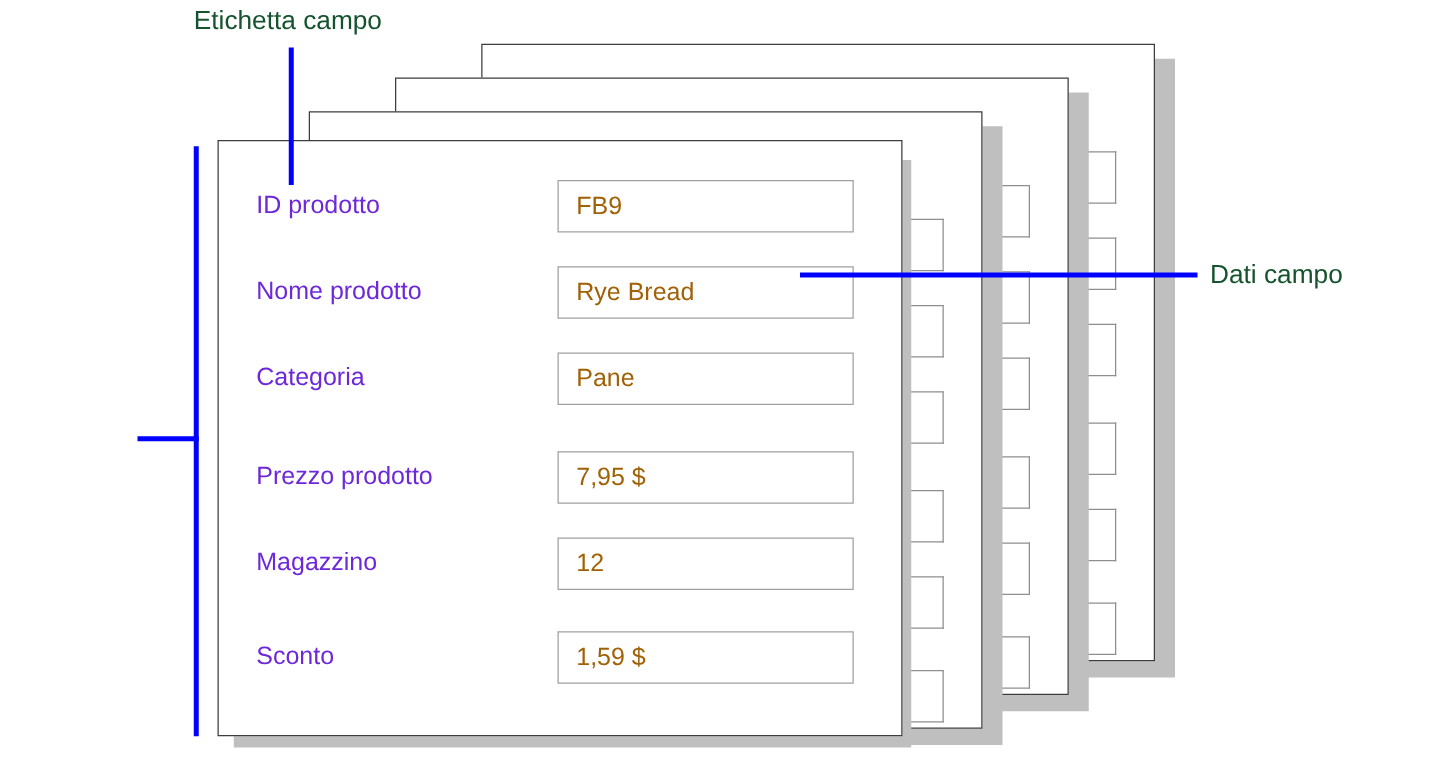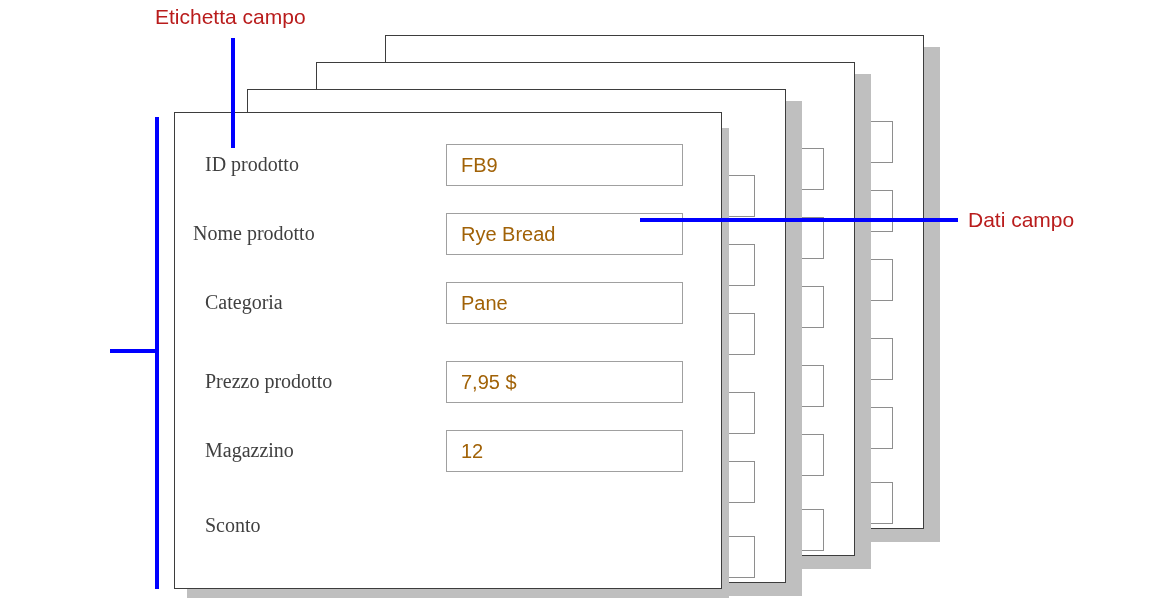--- a/index.html
+++ b/index.html
@@ -62,43 +62,42 @@
     border-left: none;
     background: #ffffff;
   }
 
   
   .fieldlabel {
     position: absolute;
     font-size: 20px;
     line-height: 22px;
     white-space: nowrap;
-    color: #404040;
-    font-family: Liberation Serif, serif;
+    color: #6d28d9;
   }
 
   
   .ann-v {
     position: absolute;
     width: 4px;
     background: #0000ff;
   }
   .ann-h {
     position: absolute;
     height: 4px;
     background: #0000ff;
   }
 
   
   .callout {
     position: absolute;
     font-size: 21px;
     line-height: 26px;
     white-space: nowrap;
-    color: #b91c1c;
+    color: #14532d;
   }
   .callout .l2 { display: block; }
 </style>
 </head>
 <body>
 
 <div id="stage">
 
   <div class="card-shadow" style="left:398px; top:47px; width:542px; height:495px;"></div>
   <div class="card" style="left:385px; top:35px; width:539px; height:494px;"></div>
@@ -127,41 +126,44 @@
   <div class="peekbox" style="left:713px; top:244px; width:42px; height:42px;"></div>
   <div class="peekbox" style="left:713px; top:313px; width:42px; height:42px;"></div>
   <div class="peekbox" style="left:713px; top:392px; width:42px; height:42px;"></div>
   <div class="peekbox" style="left:713px; top:461px; width:42px; height:42px;"></div>
   <div class="peekbox" style="left:713px; top:536px; width:42px; height:42px;"></div>
 
   <div class="card-shadow" style="left:187px; top:128px; width:542px; height:470px;"></div>
   <div class="card" style="left:174px; top:112px; width:548px; height:477px;"></div>
 
   <div class="fieldlabel" style="left:205px; top:153px;">ID prodotto</div>
-  <div class="fieldlabel" style="left:193px; top:222px;">Nome prodotto</div>
+  <div class="fieldlabel" style="left:205px; top:222px;">Nome prodotto</div>
   <div class="fieldlabel" style="left:205px; top:291px;">Categoria</div>
   <div class="fieldlabel" style="left:205px; top:370px;">Prezzo prodotto</div>
   <div class="fieldlabel" style="left:205px; top:439px;">Magazzino</div>
   <div class="fieldlabel" style="left:205px; top:514px;">Sconto</div>
 
   <div class="fieldbox front" style="left:446px; top:144px; width:237px; height:42px;">
     <span class="fieldvalue">FB9</span>
   </div>
   <div class="fieldbox front" style="left:446px; top:213px; width:237px; height:42px;">
     <span class="fieldvalue">Rye Bread</span>
   </div>
   <div class="fieldbox front" style="left:446px; top:282px; width:237px; height:42px;">
     <span class="fieldvalue">Pane</span>
   </div>
   <div class="fieldbox front" style="left:446px; top:361px; width:237px; height:42px;">
     <span class="fieldvalue">7,95 $</span>
   </div>
   <div class="fieldbox front" style="left:446px; top:430px; width:237px; height:42px;">
     <span class="fieldvalue">12</span>
   </div>
+  <div class="fieldbox front" style="left:446px; top:505px; width:237px; height:42px;">
+    <span class="fieldvalue">1,59 $</span>
+  </div>
 
   <div class="callout" style="left:155px; top:4px;">Etichetta campo</div>
   <div class="ann-v" style="left:231px; top:38px; height:110px;"></div>
 
   <div class="ann-h" style="left:640px; top:218px; width:318px;"></div>
   <div class="callout" style="left:968px; top:207px;">Dati campo</div>
 
   <div class="ann-v" style="left:155px; top:117px; height:472px;"></div>
   <div class="ann-h" style="left:110px; top:349px; width:49px;"></div>
 

